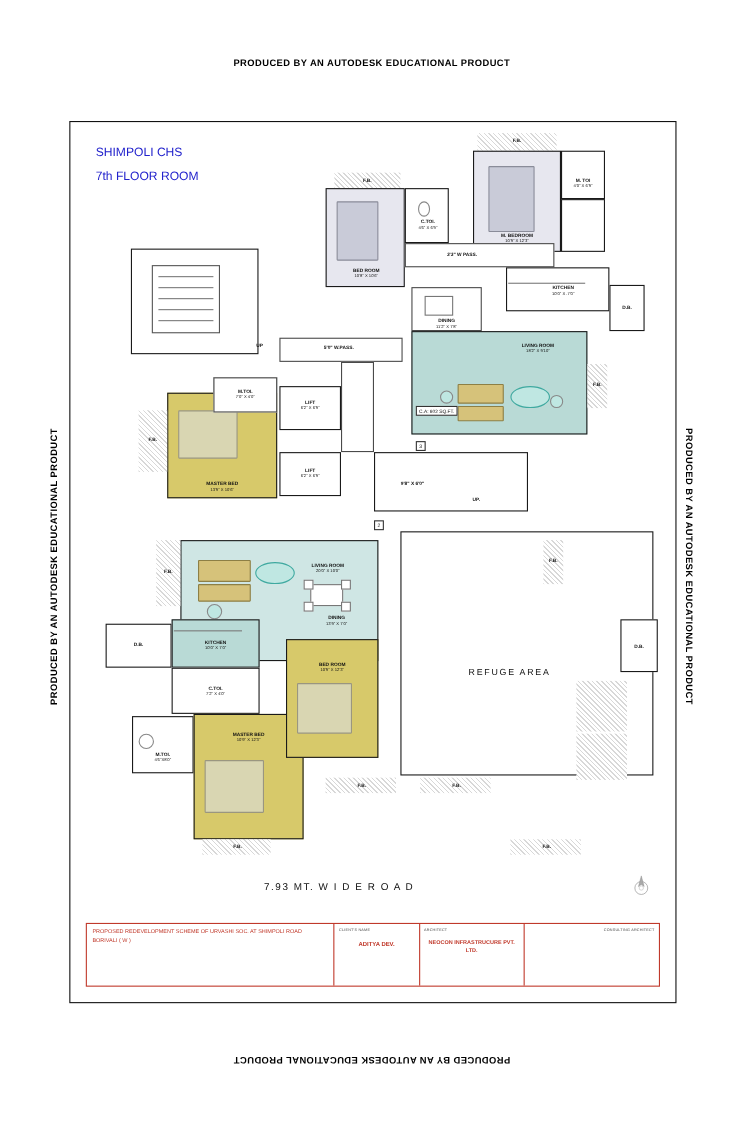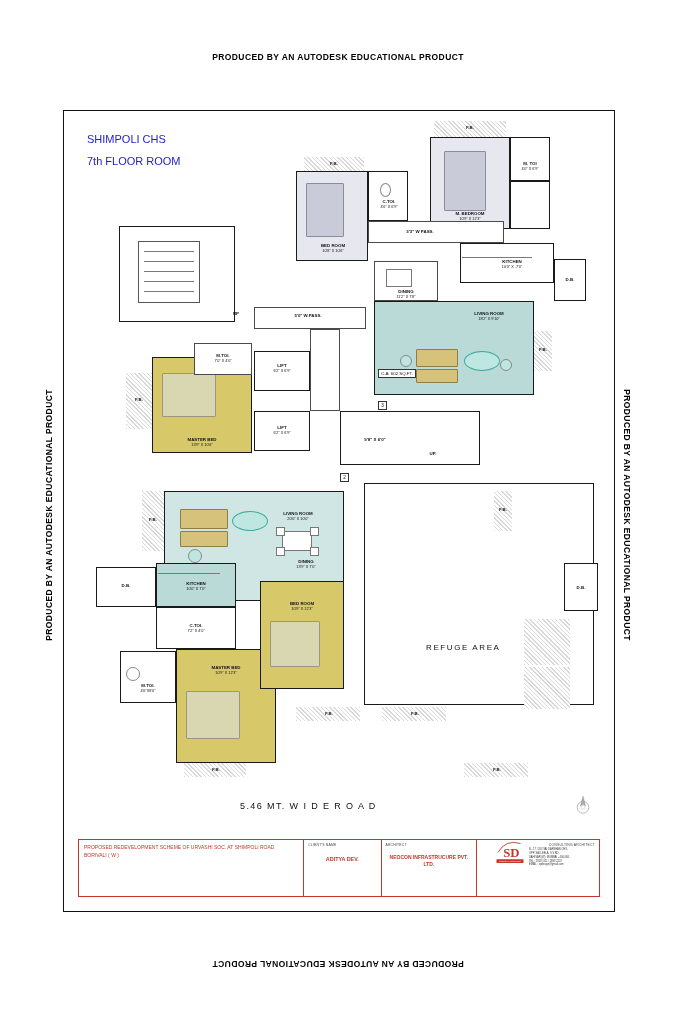--- a/index.html
+++ b/index.html
@@ -26,21 +26,21 @@
   .floorW{background:#ffffff;}
   .bed{position:absolute;background:#c9cbd8;border:.6px solid #8a8c99;border-radius:1px;}
   .bed2{position:absolute;background:#d9d6b2;border:.6px solid #9a9680;border-radius:1px;}
   .sofa{position:absolute;background:#d6c27a;border:.6px solid #8d7f45;border-radius:1px;}
   .tbl{position:absolute;background:#ffffff;border:.6px solid #777;}
   .oval{position:absolute;border:.7px solid #3fa9a0;border-radius:50%;background:#bfe7e2;}
   .circ{position:absolute;border:.7px solid #888;border-radius:50%;background:#fff;}
   .dimbig{position:absolute;font-size:9px;letter-spacing:1.4px;color:#111;white-space:nowrap;}
   .boxlbl{position:absolute;font-size:4.4px;color:#111;border:.6px solid #333;background:#fff;padding:1px 2px;white-space:nowrap;}
   .numbox{position:absolute;font-size:4.6px;color:#111;border:.6px solid #333;background:#fff;width:7px;height:7px;line-height:7px;text-align:center;}
-  #refuge{position:absolute;font-size:8px;letter-spacing:1.6px;color:#111;margin-top:36px;}
+  #refuge{position:absolute;font-size:8px;letter-spacing:1.6px;color:#111;}
   #tblock{position:absolute;left:14px;bottom:14px;right:14px;height:56px;border:1px solid #c0392b;display:flex;}
   #tb-desc{flex:2.35;border-right:1px solid #c0392b;padding:4px 5px;color:#c0392b;font-size:5px;line-height:1.5;}
   #tb-client{flex:.75;border-right:1px solid #c0392b;padding:3px 4px;}
   #tb-arch{flex:.95;border-right:1px solid #c0392b;padding:3px 4px;}
   #tb-cons{flex:1.25;padding:3px 4px;}
   .tb-h{font-size:3.4px;color:#444;letter-spacing:.2px;}
   .tb-v{font-size:5.4px;color:#c0392b;font-weight:bold;margin-top:9px;text-align:center;line-height:1.3;}
   .tb-v2{font-size:5px;color:#c0392b;font-weight:bold;margin-top:7px;text-align:center;line-height:1.3;}
   #logo{position:absolute;right:70px;bottom:22px;width:30px;height:28px;}
   #logotxt{position:absolute;right:14px;bottom:20px;width:52px;font-size:2.6px;color:#333;line-height:1.45;}
@@ -280,48 +280,35 @@
   <div class="lbl" style="left:430px;top:396px;width:18px;">
       <b>F.B.</b>
     </div>
   <div class="rm floorW" style="left:500px;top:452px;width:34px;height:48px;border:1.2px solid #1a1a1a;"></div>
   <div class="lbl" style="left:502px;top:474px;width:30px;">
       <b>D.B.</b>
     </div>
   <div class="rm hatch" style="left:460px;top:508px;width:46px;height:46px;"></div>
   <div class="rm hatch" style="left:460px;top:556px;width:46px;height:42px;"></div>
 
-  <div class="dimbig" style="left:176px;top:690px;">5.46  MT.  W I D E     R O A D</div>
+  <div class="dimbig" style="left:176px;top:690px;">7.93  MT.  W I D E     R O A D</div>
 
   <svg id="compass" viewBox="0 0 40 40">
     <circle cx="20" cy="22" r="9" fill="none" stroke="#999" stroke-width="1"></circle>
     <path d="M20 5 L24 20 L20 17 L16 20 Z" fill="#aaa" stroke="#888" stroke-width=".6"></path>
     <circle cx="20" cy="22" r="3" fill="none" stroke="#bbb" stroke-width=".8"></circle>
   </svg>
 
   <div id="tblock">
     <div id="tb-desc">PROPOSED REDEVELOPMENT SCHEME OF URVASHI SOC. AT SHIMPOLI ROAD BORIVALI ( W )</div>
     <div id="tb-client">
       <div class="tb-h">CLIENT'S NAME</div>
       <div class="tb-v">ADITYA DEV.</div>
     </div>
     <div id="tb-arch">
       <div class="tb-h">ARCHITECT</div>
       <div class="tb-v2">NEOCON INFRASTRUCURE PVT. LTD.</div>
     </div>
     <div id="tb-cons">
       <div class="tb-h" style="text-align:right;">CONSULTING ARCHITECT</div>
-      <div style="position:relative;height:40px;">
-        <svg id="logo" viewBox="0 0 40 36">
-          <path d="M4 20 Q14 2 34 8" fill="none" stroke="#c0392b" stroke-width="1.2"></path>
-          <text x="11" y="26" font-family="Liberation Serif, serif" font-size="17" font-weight="bold" fill="#c0392b">SD</text>
-          <rect x="2" y="29" width="36" height="5" fill="#c0392b"></rect>
-          <text x="20" y="33.2" text-anchor="middle" font-family="Liberation Sans, sans-serif" font-size="2.8" fill="#fff">Structure &amp; Renovation</text>
-        </svg>
-        <div id="logotxt" style="white-space:pre-line;">B - 17 / 203 SAI DARSHAN CHS,
-OPP. SAI LEELA, S.V.RD,
-DAHISAR (W), MUMBAI - 400 068.
-TEL : 2828 1111 / 2898 2222
-EMAIL : spdesign@gmail.com</div>
-      </div>
     </div>
   </div>
 </div>
 
 </body></html>

